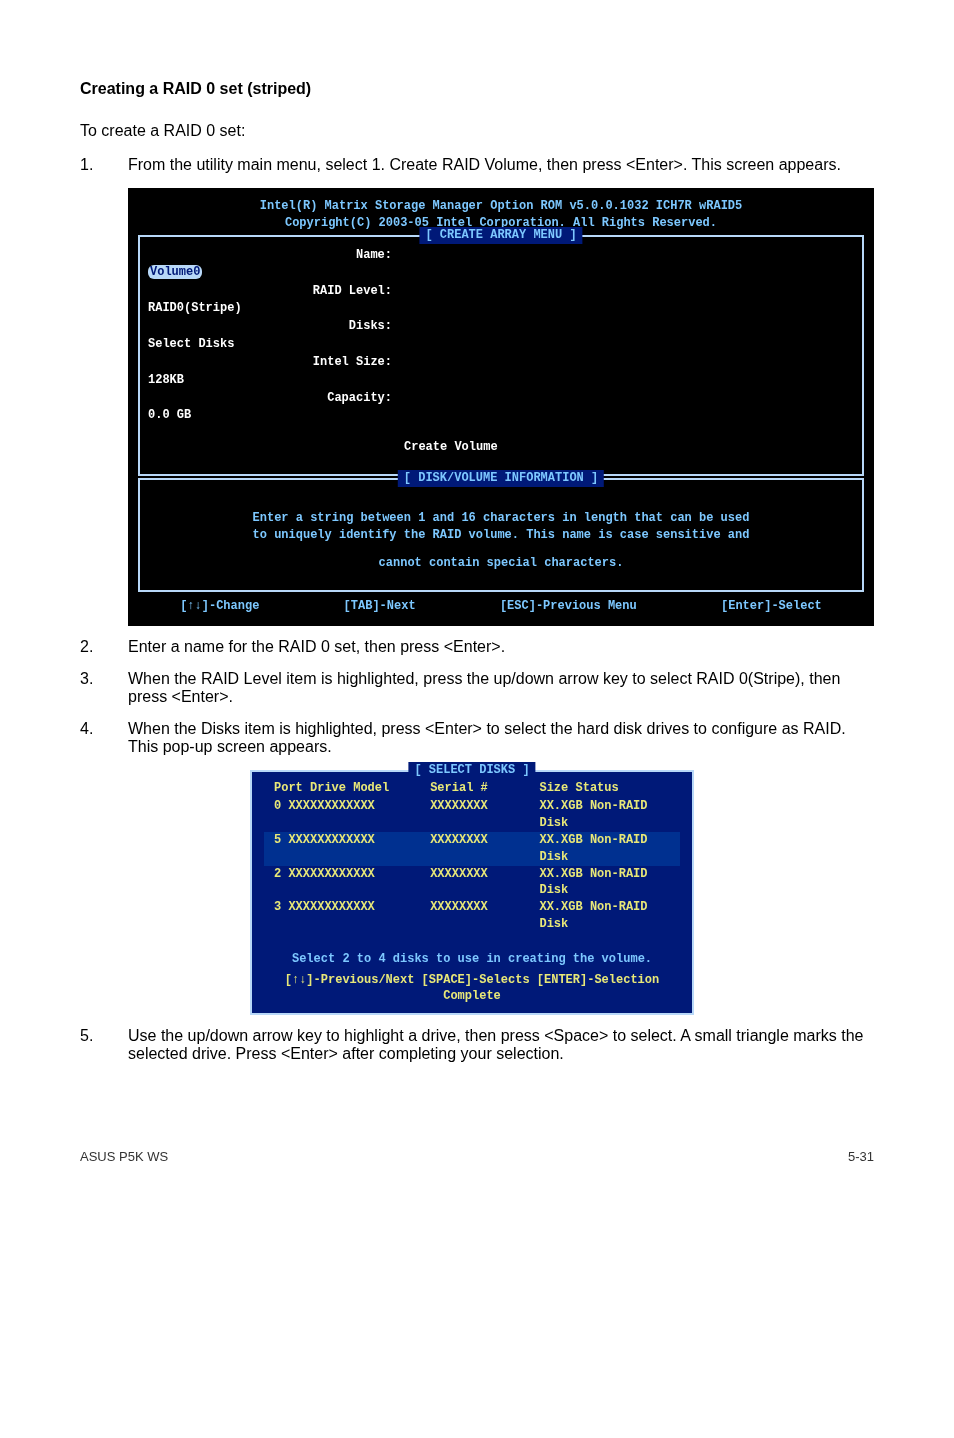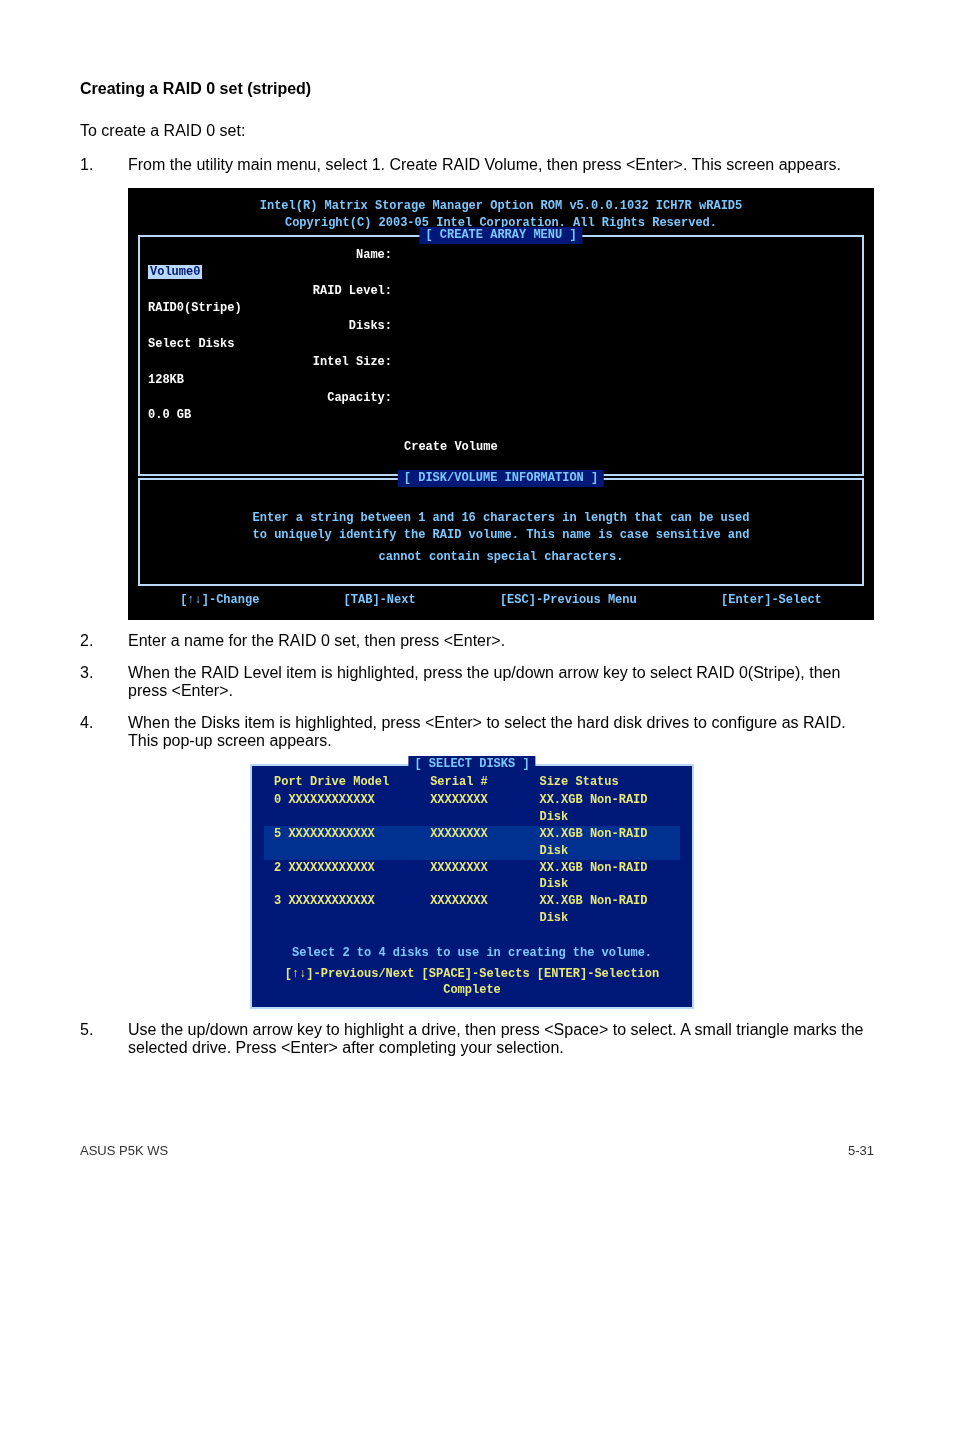--- a/index.html
+++ b/index.html
@@ -79,20 +79,21 @@
       text-align: right;
       padding-right: 6px;
     }
     .bios-value {
       color: #fff;
     }
     .bios-highlight {
       background: #b8d8f8;
       color: #001978;
       padding: 0 2px;
+      border-radius: 6px;
     }
     .bios-create {
       text-align: left;
       color: #fff;
       padding-left: 256px;
       margin-top: 14px;
     }
     .bios-disk-info {
       text-align: center;
       color: #7dc8ff;
@@ -197,21 +198,21 @@
     <div class="bios-row">
       <div class="bios-label">Capacity:</div>
       <div class="bios-value">0.0   GB</div>
     </div>
     <div class="bios-create">Create Volume</div>
   </div>
   <div class="bios-section">
     <div class="bios-section-label">[ DISK/VOLUME INFORMATION ]</div>
     <div class="bios-disk-info">Enter a string between 1 and 16 characters in length that can be used</div>
     <div class="bios-disk-info" style="margin-top:0">to uniquely identify the RAID volume. This name is case sensitive and</div>
-    <div class="bios-disk-info" style="margin-top:4px">cannot contain special characters.</div>
+    <div class="bios-disk-info" style="margin-top:10px">cannot contain special characters.</div>
   </div>
   <div class="bios-bottom">
     <span>[↑↓]-Change</span>
     <span>[TAB]-Next</span>
     <span>[ESC]-Previous Menu</span>
     <span>[Enter]-Select</span>
   </div>
 </div>
 
 <ol>

